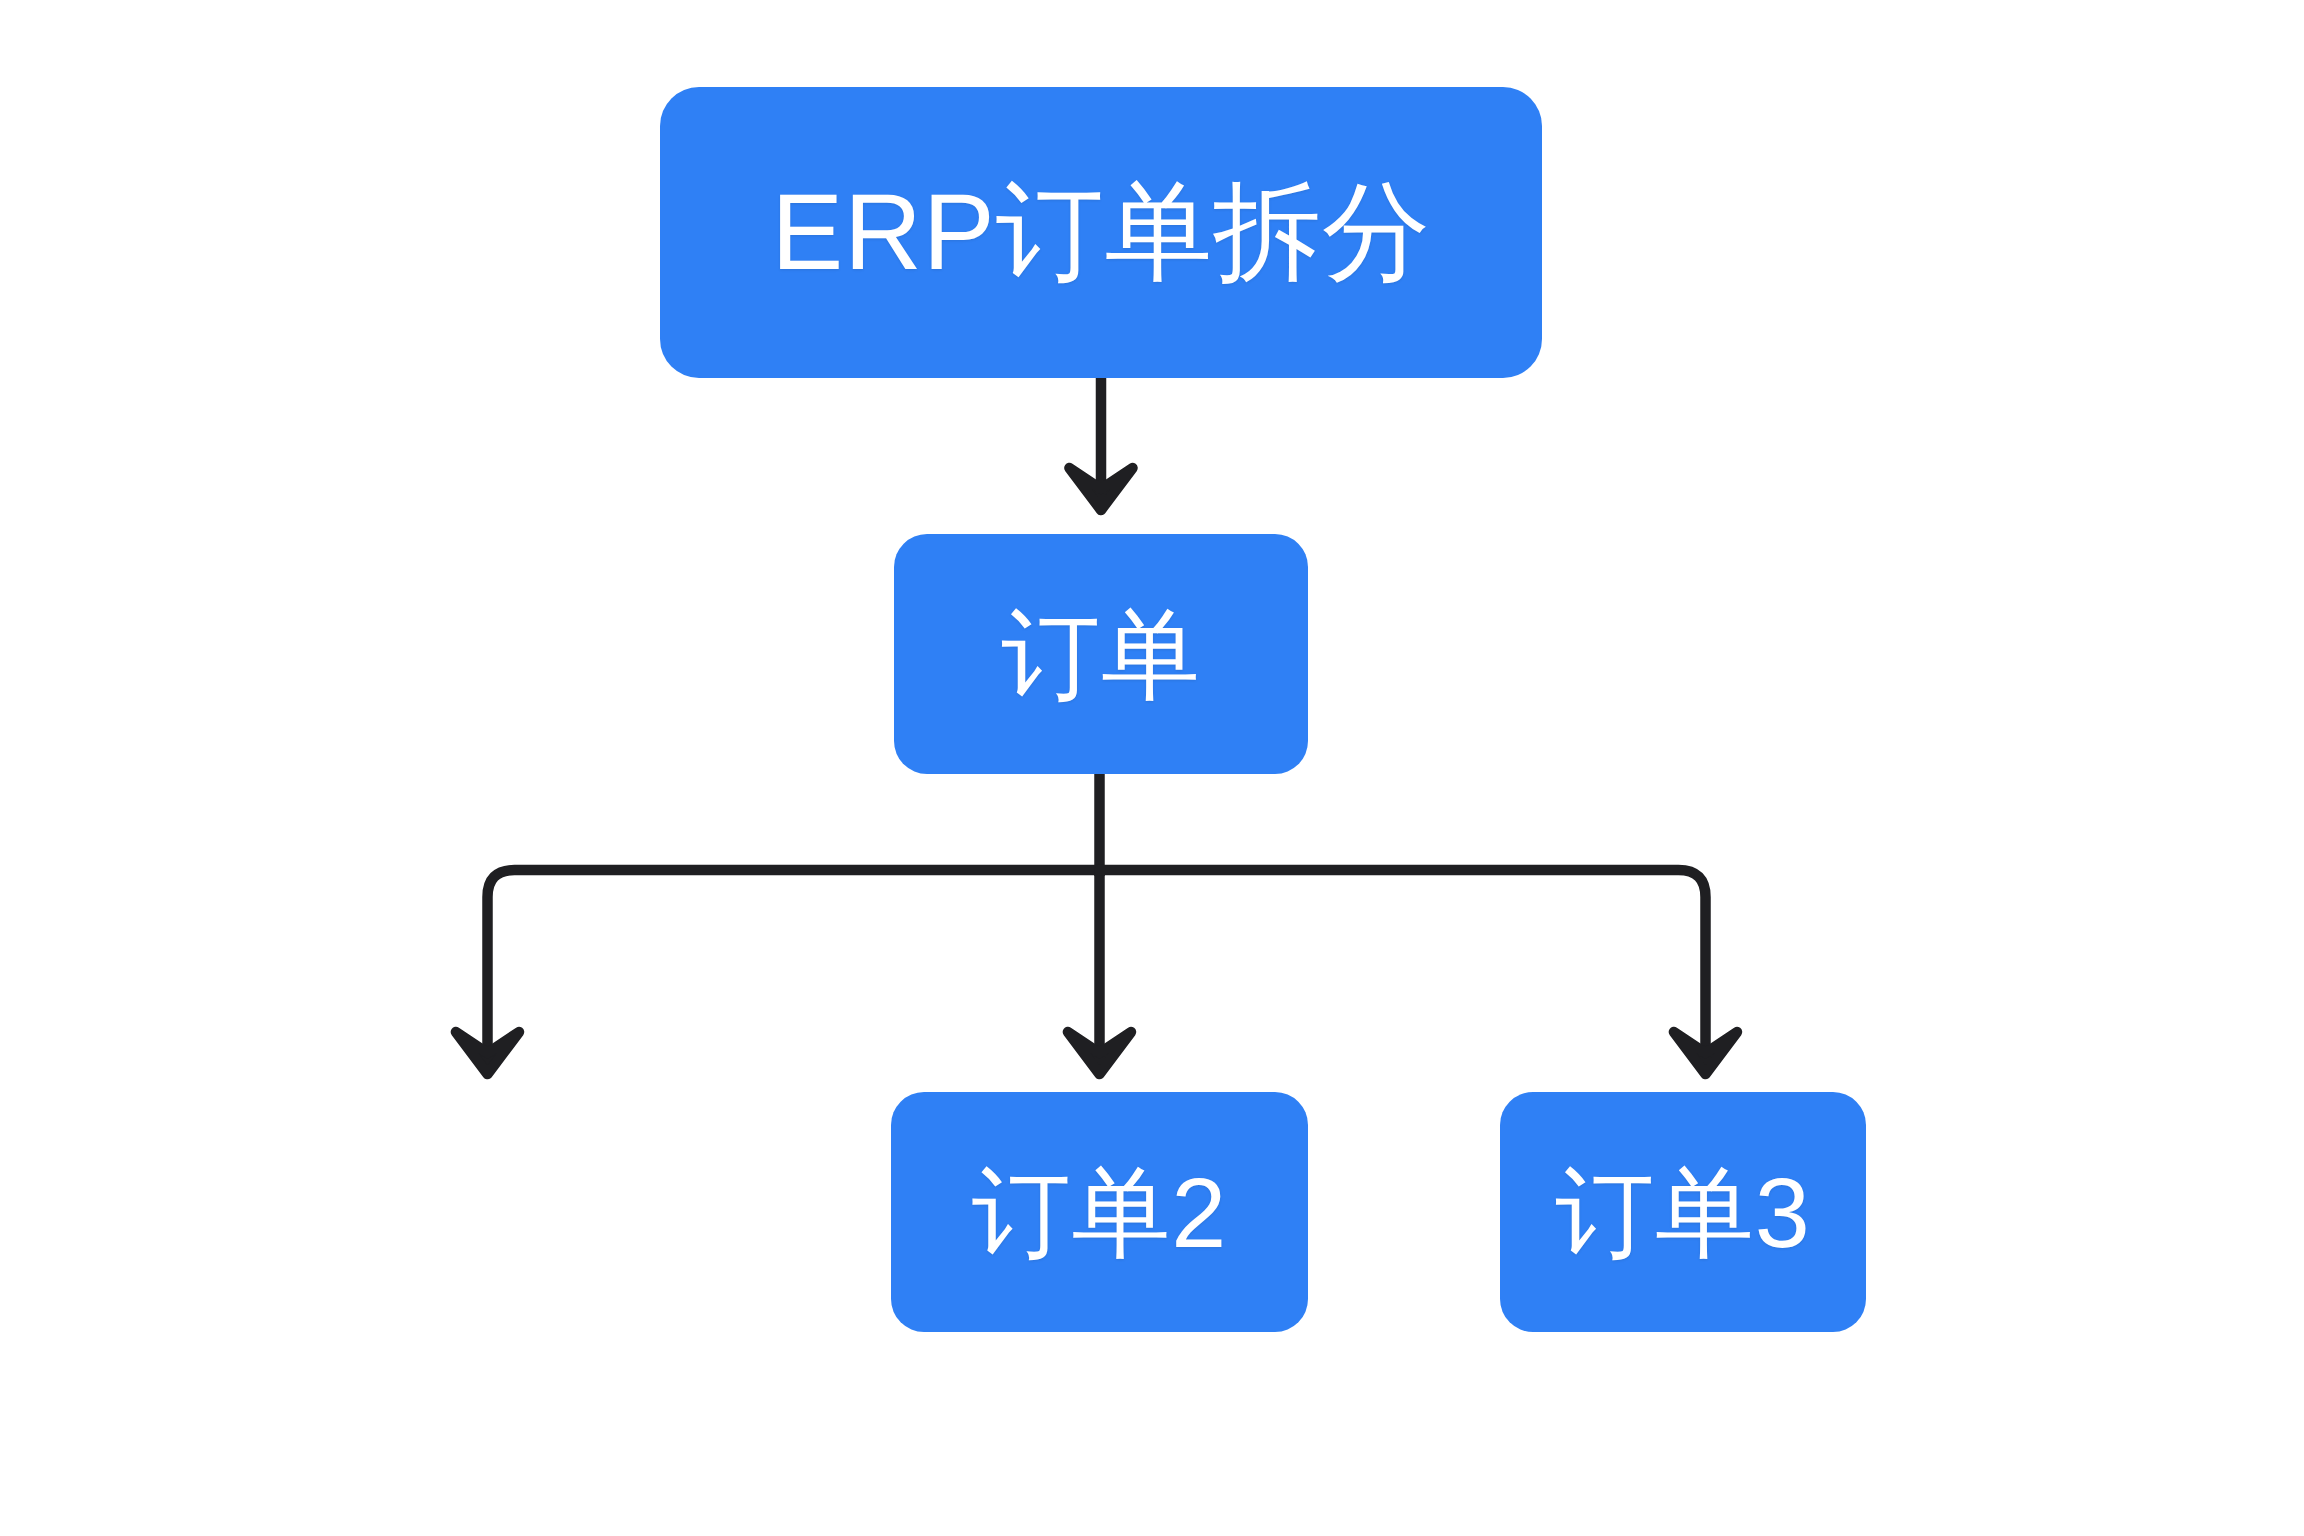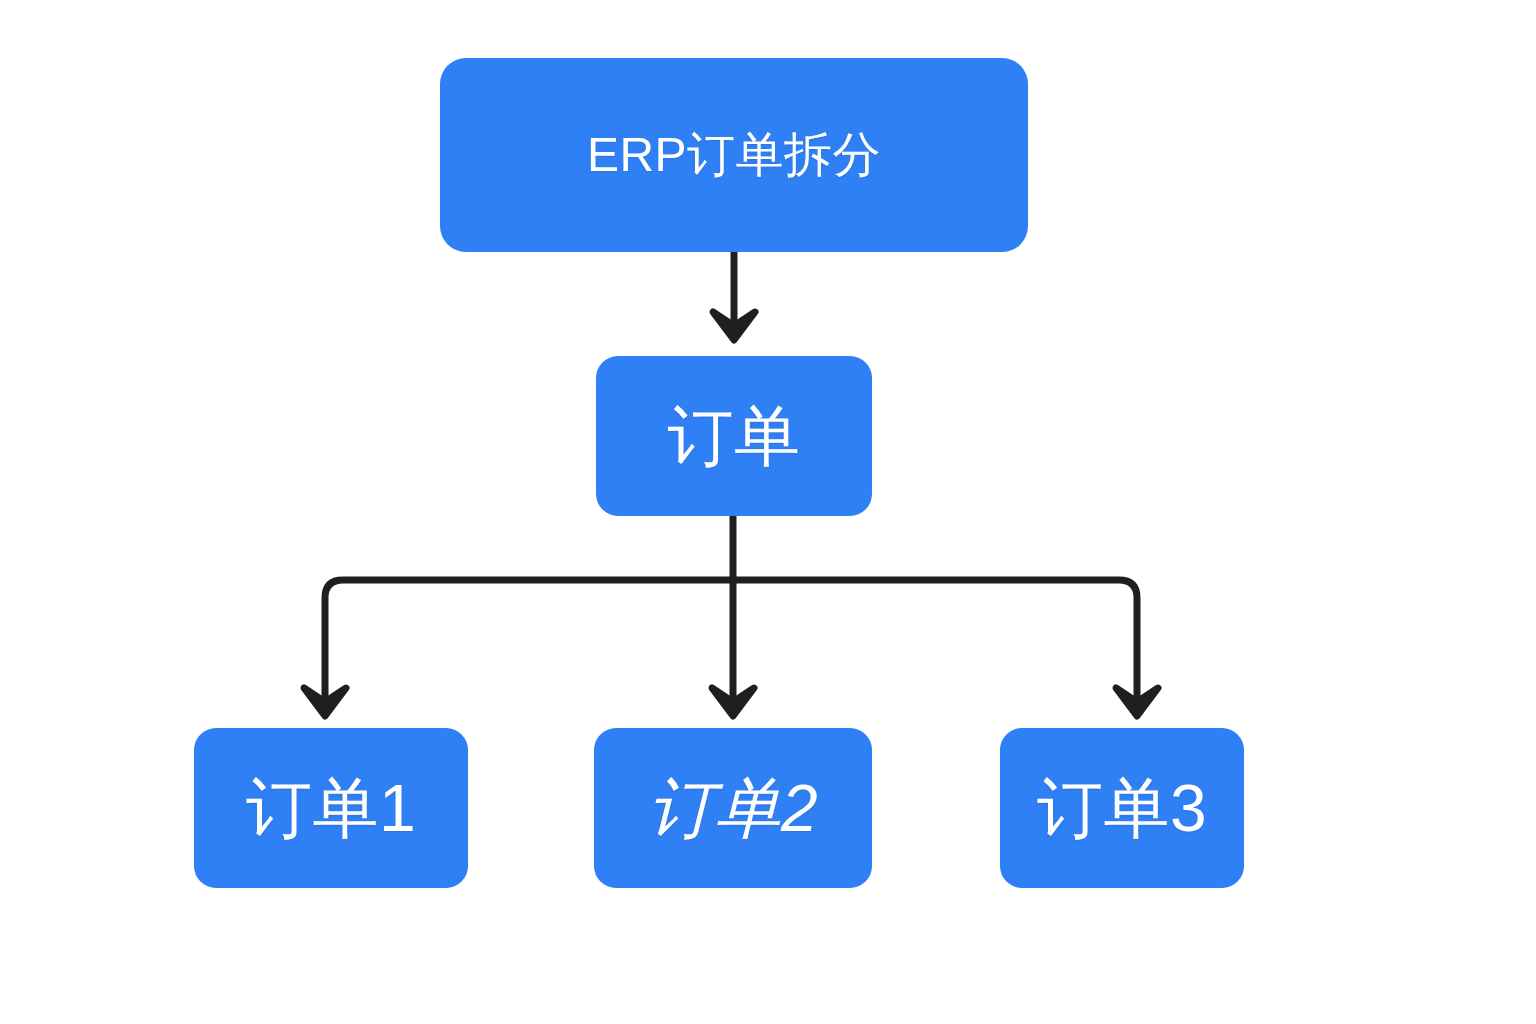--- a/index.html
+++ b/index.html
@@ -46,42 +46,41 @@
     display: block;
     font-weight: 500;
   }
   #node-root {
     left: 440px;
     top: 58px;
     width: 588px;
     height: 194px;
     border-radius: 26px;
   }
-  #node-root .node-label { font-size: 48px; }
+  #node-root .node-label { font-size: 72px; }
 
   #node-order {
     left: 596px;
     top: 356px;
     width: 276px;
     height: 160px;
   }
   #node-order .node-label { font-size: 66px; }
 
   #node-order-1 {
     left: 194px;
     top: 728px;
     width: 274px;
     height: 160px;
   }
   #node-order-2 {
     left: 594px;
     top: 728px;
     width: 278px;
     height: 160px;
-    font-style: italic;
   }
   #node-order-3 {
     left: 1000px;
     top: 728px;
     width: 244px;
     height: 160px;
   }
   #node-order-1 .node-label,
   #node-order-2 .node-label,
   #node-order-3 .node-label { font-size: 66px; }
@@ -119,23 +118,20 @@
   </svg>
 
   <div class="node" id="node-root">
     <span class="node-label">ERP订单拆分</span>
   </div>
 
   <div class="node" id="node-order">
     <span class="node-label">订单</span>
   </div>
 
-  <div class="node" id="node-order-1">
-    <span class="node-label">订单1</span>
-  </div>
 
   <div class="node" id="node-order-2">
     <span class="node-label">订单2</span>
   </div>
 
   <div class="node" id="node-order-3">
     <span class="node-label">订单3</span>
   </div>
 
 </div>

